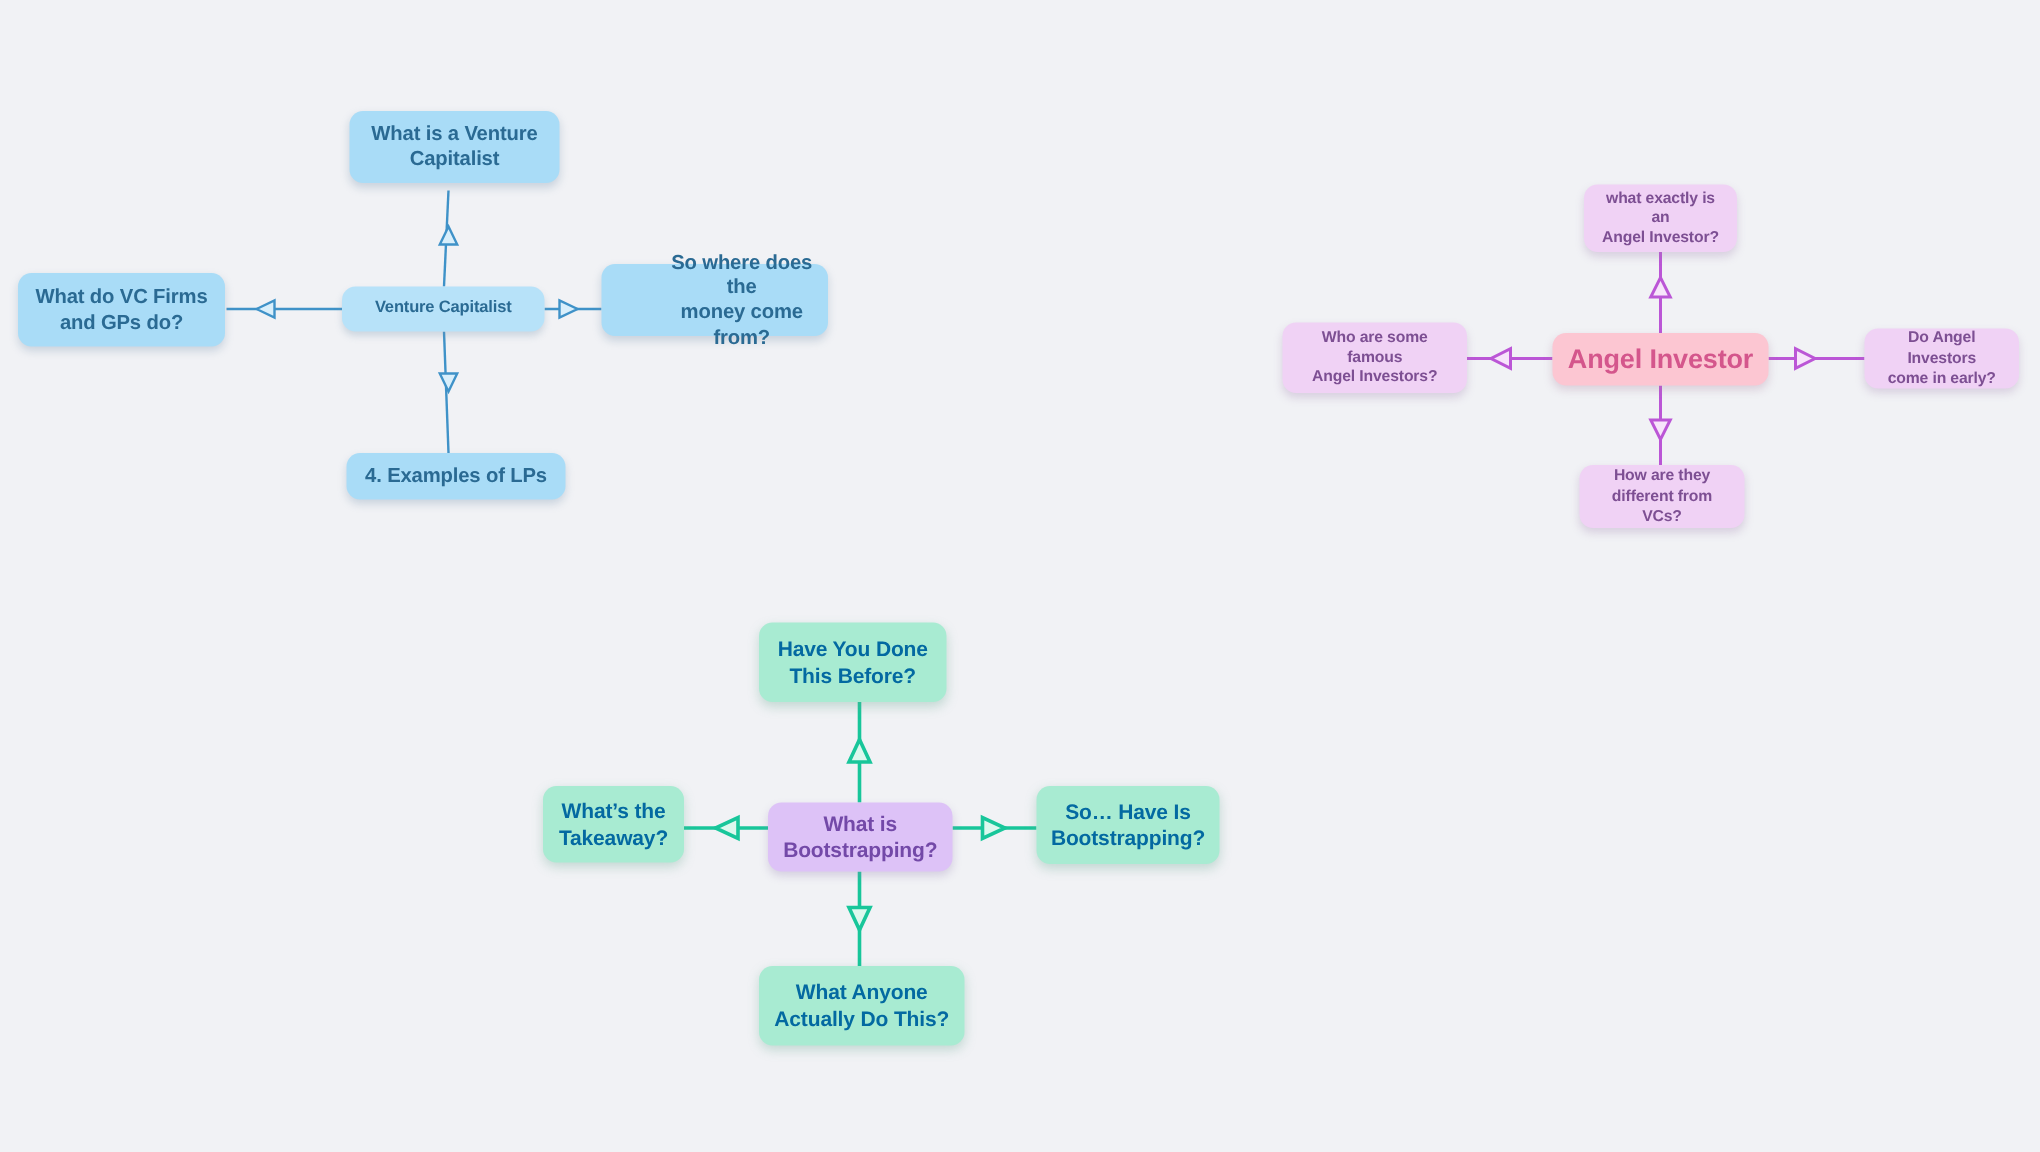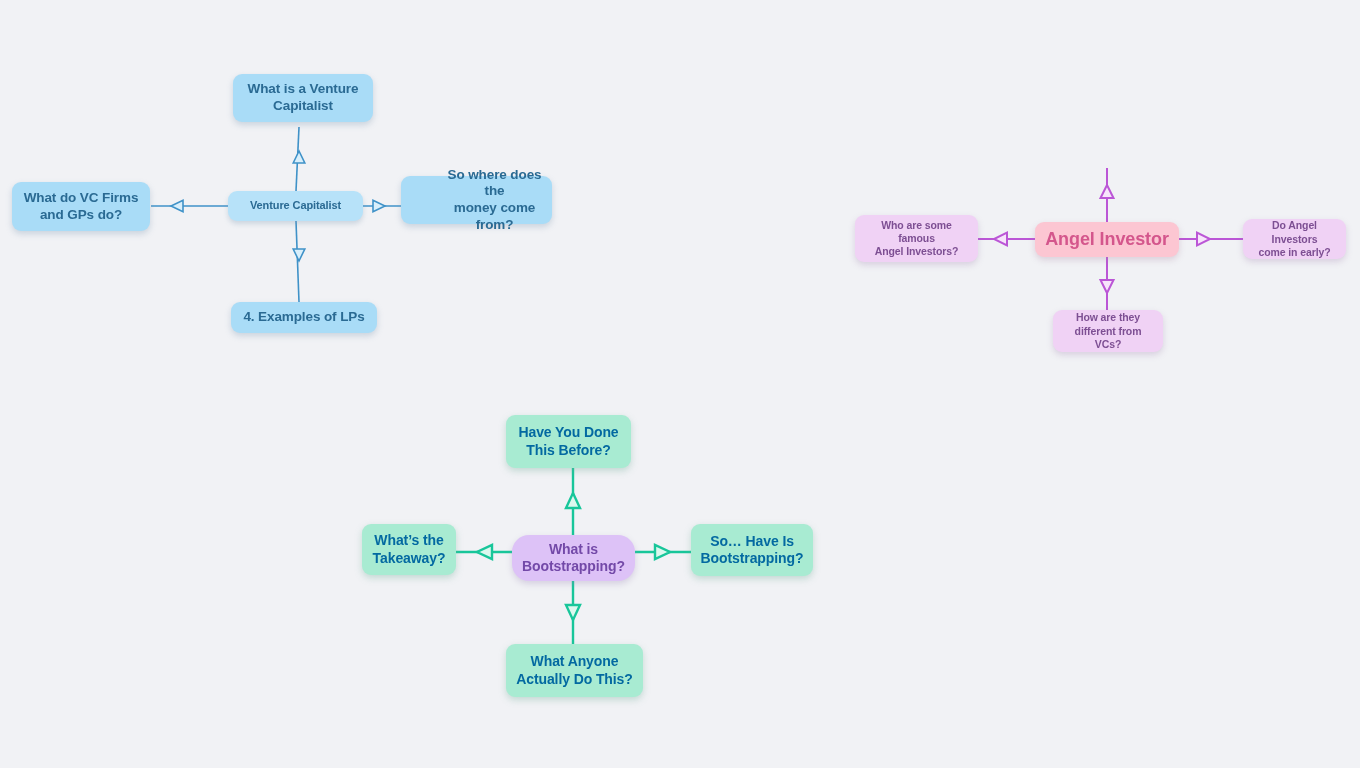--- a/index.html
+++ b/index.html
@@ -70,21 +70,20 @@
     font-size: 10.5px;
     box-shadow: 0 3px 6px rgba(160,130,175,0.30);
   }
 
   
   .bs-root {
     background: #ddc2f7;
     color: #7349a8;
     font-size: 14px;
     box-shadow: 0 3px 6px rgba(150,130,180,0.30);
-    border-radius: 17px;
   }
   .bs-leaf {
     background: #a8ebd2;
     color: #0369a1;
     font-size: 14px;
     box-shadow: 0 3px 7px rgba(110,170,150,0.35);
   }
 </style>
 </head>
 <body>
@@ -137,20 +136,22 @@
   <div class="node vc-leaf" style="left:12px; top:182px; width:138px; height:49px;">What do VC Firms
 and GPs do?</div>
 
   <div class="node vc-root" style="left:228px; top:191px; width:135px; height:30px;">Venture Capitalist</div>
 
   <div class="node vc-leaf" style="left:401px; top:176px; width:151px; height:48px;padding-left:46px;">So where does the
 money come from?</div>
 
   <div class="node vc-leaf" style="left:231px; top:302px; width:146px; height:31px;">4. Examples of LPs</div>
 
+  <div class="node ai-leaf" style="left:1056px; top:123px; width:102px; height:45px;">what exactly is an
+Angel Investor?</div>
 
   <div class="node ai-leaf" style="left:855px; top:215px; width:123px; height:47px;">Who are some famous
 Angel Investors?</div>
 
   <div class="node ai-root" style="left:1035px; top:222px; width:144px; height:35px;">Angel Investor</div>
 
   <div class="node ai-leaf" style="left:1243px; top:219px; width:103px; height:40px;">Do Angel Investors
 come in early?</div>
 
   <div class="node ai-leaf" style="left:1053px; top:310px; width:110px; height:42px;">How are they

